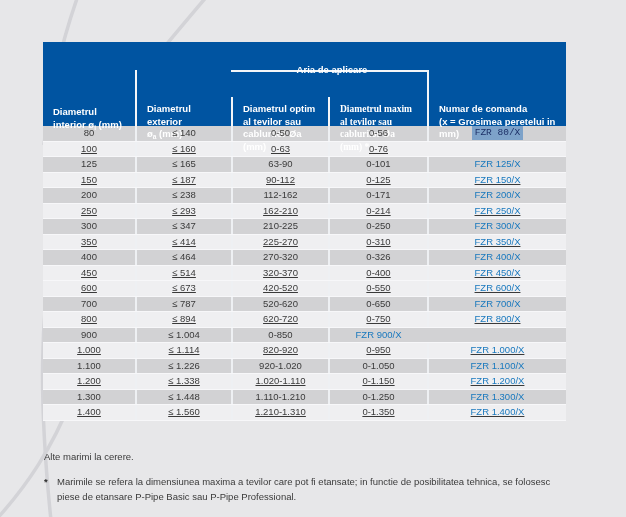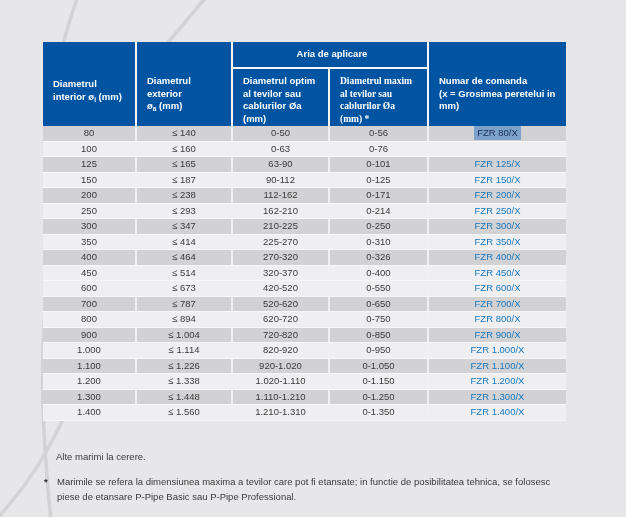--- a/index.html
+++ b/index.html
@@ -30,21 +30,21 @@
   .thead{
     display:grid;
     grid-template-columns:92px 96px 97px 99px 139px;
     grid-template-rows:27px 57px;
     background:var(--header-blue);
     color:#fff;
     font-size:9.5px;
     font-weight:bold;
     line-height:12.5px;
   }
-  .thead .hc{padding:0 6px 0 10px;}
+  .thead .hc{padding:0 6px 0 10px;margin-top:28px;}
   .hc-c1{grid-column:1;grid-row:1/3;padding-top:36px !important;}
   .hc-c2{grid-column:2;grid-row:1/3;padding-top:33px !important;border-left:2px solid #f4f6f8;}
   .hc-aria{
     grid-column:3/5;grid-row:1;
     display:flex;align-items:center;justify-content:center;
     border-left:2px solid #f4f6f8;
     border-bottom:2px solid #f4f6f8;
   }
   .hc-c3{grid-column:3;grid-row:2;padding-top:6px !important;border-left:2px solid #f4f6f8;white-space:pre-line;}
   .hc-c4{grid-column:4;grid-row:2;padding-top:6px !important;border-left:2px solid #f4f6f8;white-space:pre-line;font-family:Liberation Serif, serif;}
@@ -53,32 +53,32 @@
 
   
   .trow{
     display:grid;
     grid-template-columns:92px 96px 97px 99px 139px;
     height:15.5px;
     border-bottom:1px solid #f7f7f9;
     font-size:9.5px;
   }
   .trow.gray{background:var(--row-gray);}
-  .trow.light{background:var(--row-light);}
+  .trow.light{background:var(--row-light);text-decoration:underline;}
   .trow .cell{
     display:flex;align-items:center;justify-content:center;
     line-height:14px;
   }
   .trow .cell + .cell{border-left:2px solid var(--divider);}
   .fzr{color:var(--link-blue);cursor:pointer;}
-  .fzr.selected{background:var(--sel-bg);color:var(--sel-text);padding:0 3px;}
+  .fzr.selected{background:var(--sel-bg);color:var(--sel-text);padding:0 3px;font-family:Liberation Mono, monospace;}
 
   
   .note{
-    position:absolute;left:56px;top:451px;
+    position:absolute;left:44px;top:451px;
     font-size:9.5px;color:var(--text-dark);
   }
   .footnote{
     position:absolute;left:44px;top:474px;width:528px;
     font-size:9.5px;line-height:15px;color:var(--text-dark);
   }
   .footnote .mark{
     position:absolute;left:0;top:0;
     font-weight:bold;color:#2b2b2b;
   }
@@ -246,21 +246,20 @@
     <div class="cell c3">620-720</div>
     <div class="cell c4">0-750</div>
     <div class="cell c5">
       <span class="fzr">FZR 800/X</span>
     </div>
   </div>
 
   <div class="trow gray">
     <div class="cell c1">900</div>
     <div class="cell c2">≤ 1.004</div>
-    <div class="cell c3">720-820</div>
     <div class="cell c4">0-850</div>
     <div class="cell c5">
       <span class="fzr">FZR 900/X</span>
     </div>
   </div>
 
   <div class="trow light">
     <div class="cell c1">1.000</div>
     <div class="cell c2">≤ 1.114</div>
     <div class="cell c3">820-920</div>

